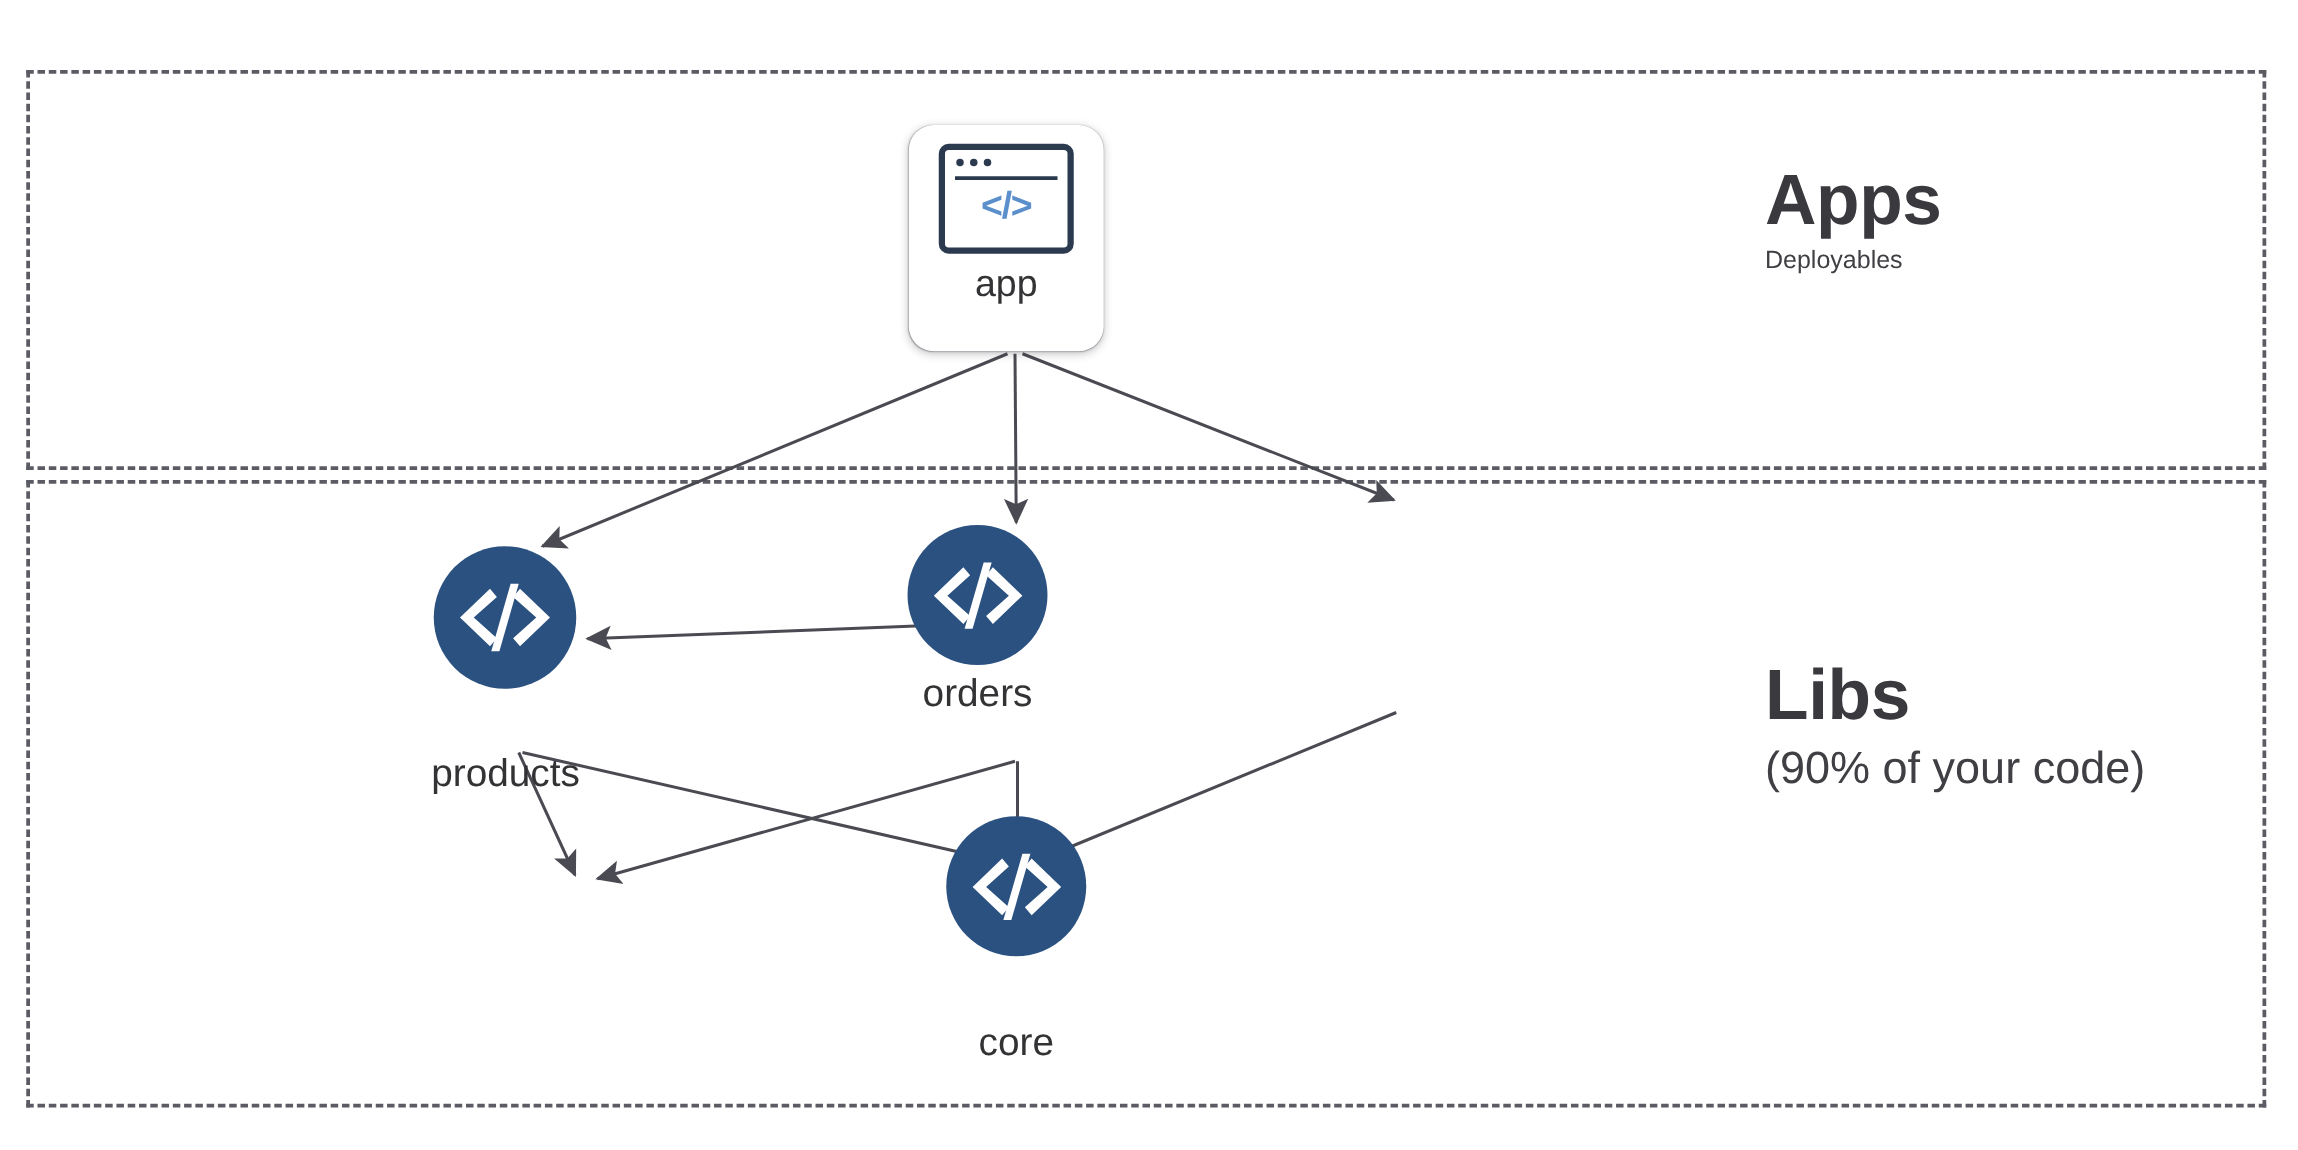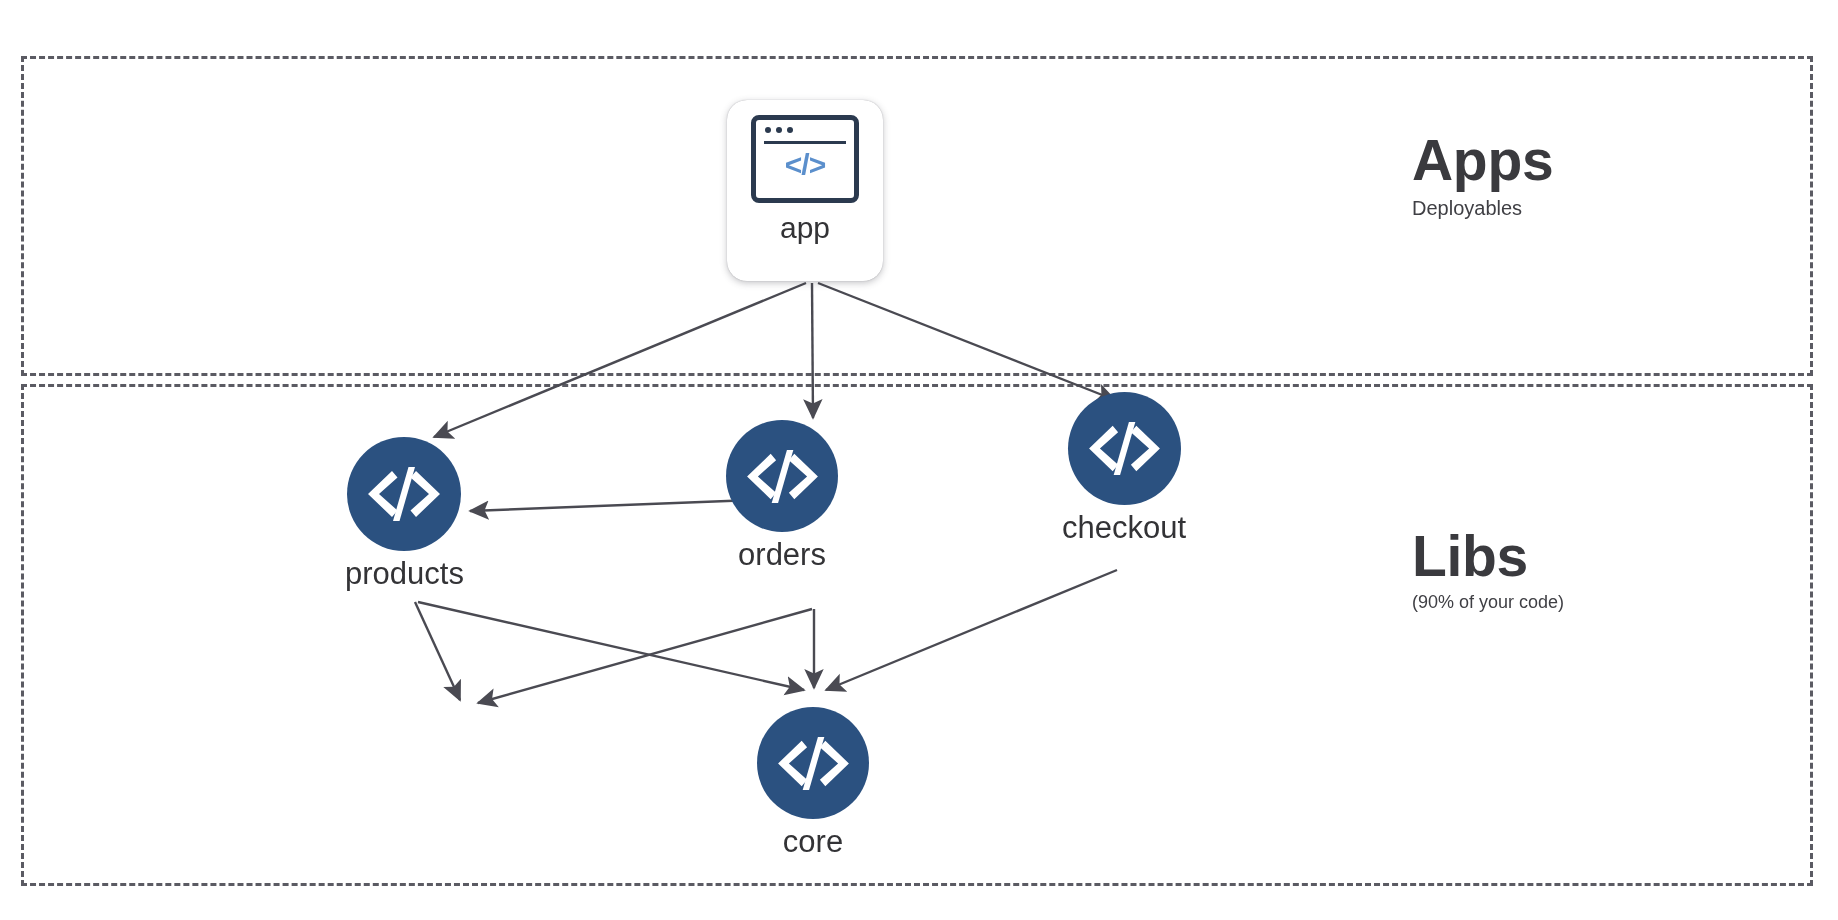--- a/index.html
+++ b/index.html
@@ -65,21 +65,21 @@
   }
   #caption-apps {
     left: 1412px;
     top: 130px;
   }
   #caption-libs {
     left: 1412px;
     top: 526px;
   }
   #caption-libs .zc-sub {
-    font-size: 18px;
+    font-size: 36px;
   }
 
   
   #edges {
     position: absolute;
     left: 0;
     top: 0;
     width: 1838px;
     height: 920px;
     pointer-events: none;
@@ -172,33 +172,33 @@
     display: block;
   }
   .lib-label {
     margin-top: 7px;
     font-size: 31px;
     color: #333336;
     line-height: 1.05;
     white-space: nowrap;
   }
 
-  #node-products { left: 345px; top: 437px; }
+  #node-products { left: 345px; top: 437px; gap: 45px; }
   #node-products .lib-circle { width: 114px; height: 114px; }
 
   #node-orders   { left: 726px; top: 420px; }
   #node-orders .lib-circle { width: 112px; height: 112px; }
 
   #node-checkout { left: 1062px; top: 392px; }
   #node-checkout .lib-circle { width: 113px; height: 113px; }
 
   #node-shared   { left: 411px; top: 705px; }
   #node-shared .lib-circle { width: 113px; height: 113px; }
 
-  #node-core     { left: 757px; top: 707px; }
+  #node-core     { left: 757px; top: 653px; gap: 46px; }
   #node-core .lib-circle { width: 112px; height: 112px; }
 </style>
 </head>
 <body>
 
 <div id="stage">
 
   <div class="zone" id="zone-apps"></div>
   <div class="zone" id="zone-libs"></div>
 
@@ -269,30 +269,20 @@
     <div class="lib-circle">
       <svg width="75" height="61" viewBox="0 0 76 62" aria-hidden="true">
         <path d="M26 8 L31.5 14.5 L13 31 L31.5 47.5 L26 54 L2 31 Z" fill="#ffffff"></path>
         <path d="M50 8 L44.5 14.5 L63 31 L44.5 47.5 L50 54 L74 31 Z" fill="#ffffff"></path>
         <path d="M42.5 4 L49 4 L33.5 58 L27 58 Z" fill="#ffffff"></path>
       </svg>
     </div>
     <div class="lib-label">orders</div>
   </div>
 
-  <div class="lib-node" id="node-checkout">
-    <div class="lib-circle">
-      <svg width="75" height="61" viewBox="0 0 76 62" aria-hidden="true">
-        <path d="M26 8 L31.5 14.5 L13 31 L31.5 47.5 L26 54 L2 31 Z" fill="#ffffff"></path>
-        <path d="M50 8 L44.5 14.5 L63 31 L44.5 47.5 L50 54 L74 31 Z" fill="#ffffff"></path>
-        <path d="M42.5 4 L49 4 L33.5 58 L27 58 Z" fill="#ffffff"></path>
-      </svg>
-    </div>
-    <div class="lib-label">checkout</div>
-  </div>
 
 
   <div class="lib-node" id="node-core">
     <div class="lib-circle">
       <svg width="75" height="61" viewBox="0 0 76 62" aria-hidden="true">
         <path d="M26 8 L31.5 14.5 L13 31 L31.5 47.5 L26 54 L2 31 Z" fill="#ffffff"></path>
         <path d="M50 8 L44.5 14.5 L63 31 L44.5 47.5 L50 54 L74 31 Z" fill="#ffffff"></path>
         <path d="M42.5 4 L49 4 L33.5 58 L27 58 Z" fill="#ffffff"></path>
       </svg>
     </div>

